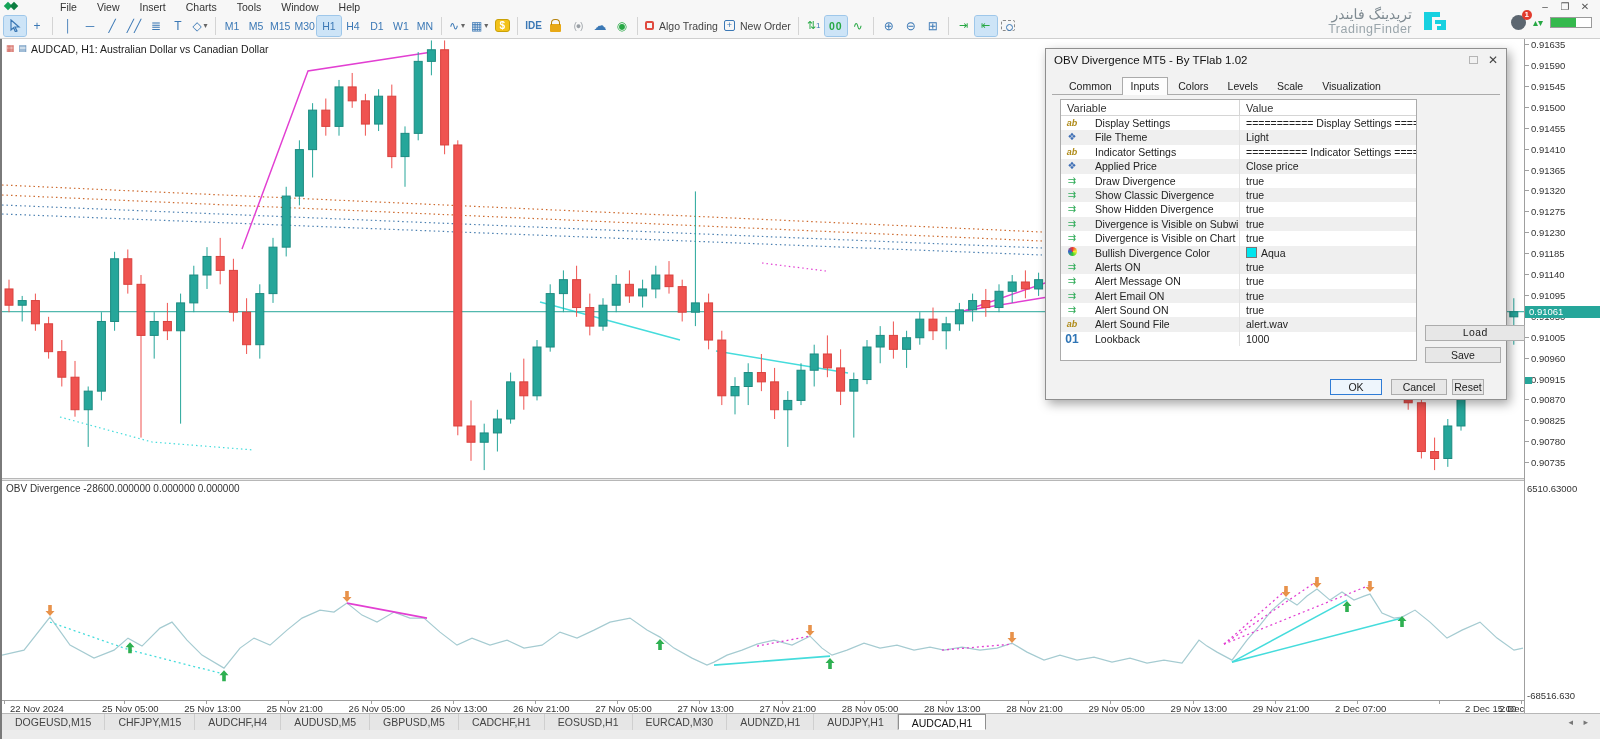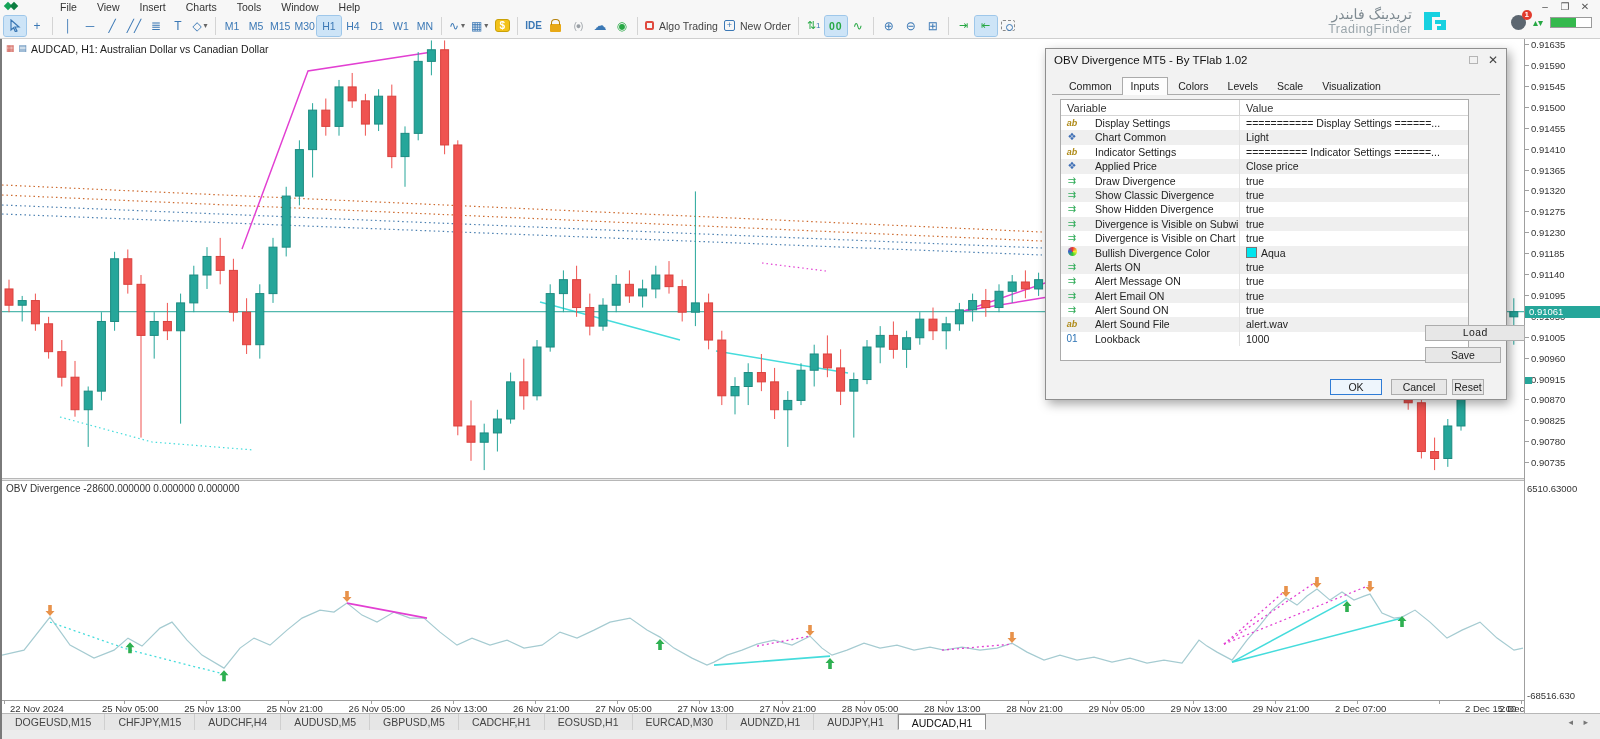--- a/index.html
+++ b/index.html
@@ -109,37 +109,37 @@
     border:1px solid #8f8f8f; box-shadow:3px 4px 10px rgba(0,0,0,.35); z-index:50; }
   #dlg-title { height:21px; display:flex; align-items:center; padding:0 8px; font-size:11.5px; color:#111;
     background:#f2f2f2; }
   #dlg-ctl { margin-left:auto; display:flex; gap:10px; align-items:center; color:#444; }
   #dlg-restore { width:9px; height:8px; border:1px solid #b5b5b5; }
   #dlg-close { font-size:12px; }
   #dlg-tabs { display:flex; padding:6px 8px 0; border-bottom:1px solid #ababab; margin:0 6px; }
   .dlg-tab { padding:2px 8px 3px; margin-right:1px; border:1px solid transparent; border-bottom:none;
     color:#222; position:relative; top:1px; font-size:10.5px; }
   .dlg-tab.active { background:#fdfdfd; border-color:#ababab; }
-  #dlg-table { position:absolute; left:14px; top:50px; width:409px; height:262px; background:#fff;
+  #dlg-table { position:absolute; left:14px; top:50px; width:357px; height:262px; background:#fff;
     border:1px solid #ababab; overflow:hidden; }
   #dlg-thead { display:flex; height:16px; line-height:16px; border-bottom:1px solid #d5d5d5; color:#333; }
   #dlg-thead div { padding-left:6px; }
   .col-var { width:178px; }
   .col-val { flex:1; border-left:1px solid #d5d5d5; }
   .dlg-row { display:flex; height:14.4px; line-height:14.4px; font-size:10.5px; }
   .dlg-row.shade { background:#efefef; }
   .dlg-row .c1 { width:178px; display:flex; align-items:center; gap:16px; padding-left:4px; overflow:hidden;
     white-space:nowrap; }
   .dlg-row .c2 { flex:1; border-left:1px solid #e3e3e3; padding-left:6px; display:flex; align-items:center;
     gap:4px; overflow:hidden; white-space:nowrap; }
   .ri { width:14px; text-align:center; font-size:9px; flex:none; }
   .ri.ab { color:#b08c1a; font-weight:bold; font-style:italic; font-size:9px; }
   .ri.en { color:#3f6fb5; font-size:10px; }
   .ri.bo { color:#2eab57; font-size:10px; }
-  .ri.nu { color:#2e74b5; font-weight:normal; font-size:10px; }
+  .ri.nu { color:#2e74b5; font-weight:bold; font-size:12px; }
   .ri.co i { display:inline-block; width:9px; height:9px; border-radius:50%;
     background:conic-gradient(#e33,#ee3,#3c3,#36c,#e33); }
   .swatch { width:11px; height:11px; border:1px solid #777; display:inline-block; flex:none; }
   .dlg-btn { position:absolute; height:16px; background:#e7e7e7; border:1px solid #acacac; font-size:10.5px;
     color:#222; text-align:center; line-height:14px; font-family:"Liberation Sans",sans-serif; }
   #btn-load { left:379px; top:276px; width:100px;font-family:Liberation Mono, monospace; }
   #btn-save { left:379px; top:298px; width:76px; }
   #btn-ok { left:284px; top:330px; width:52px; border:1px solid #2f7cd6; background:#eef5fc; }
   #btn-cancel { left:345px; top:330px; width:56px; }
   #btn-reset { left:406px; top:330px; width:32px;text-align:center; }
@@ -736,21 +736,21 @@
               <span class="ri ab">ab</span>
               <span>Display Settings</span>
             </div>
             <div class="c2">
               <span>=========== Display Settings ======...</span>
             </div>
           </div>
           <div class="dlg-row shade">
             <div class="c1">
               <span class="ri en">❖</span>
-              <span>Chart Common</span>
+              <span>File Theme</span>
             </div>
             <div class="c2">
               <span>Light</span>
             </div>
           </div>
           <div class="dlg-row">
             <div class="c1">
               <span class="ri ab">ab</span>
               <span>Indicator Settings</span>
             </div>

